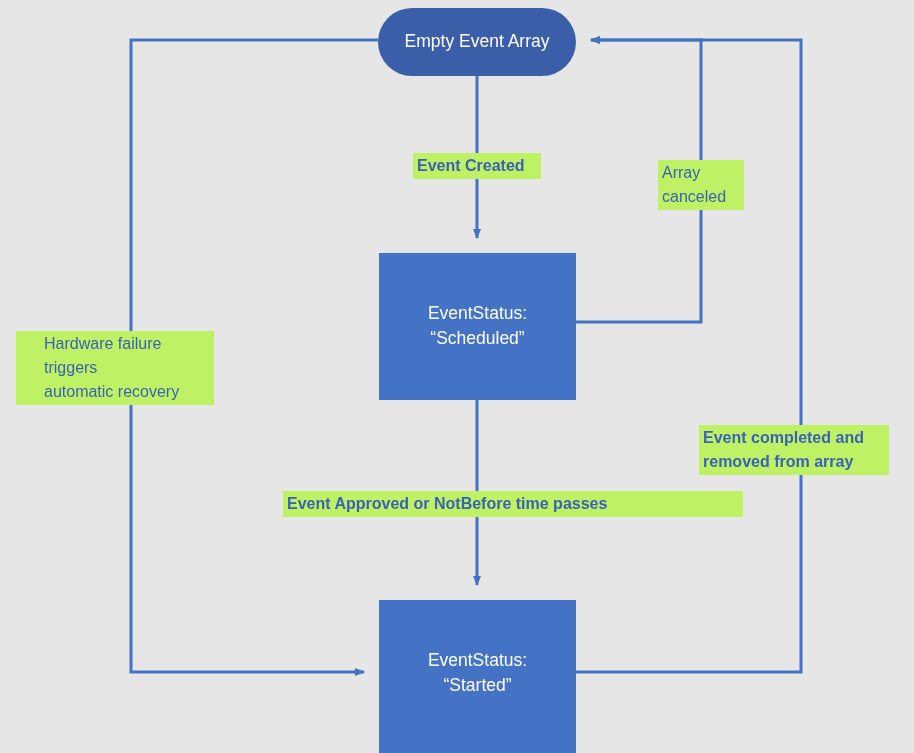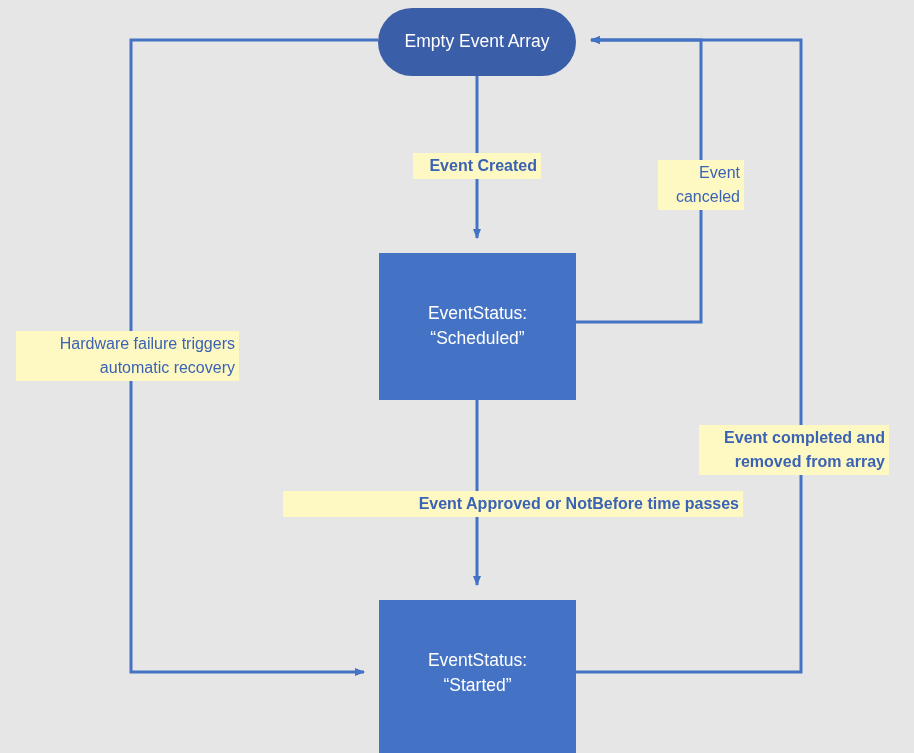--- a/index.html
+++ b/index.html
@@ -32,24 +32,24 @@
     color: #ffffff;
     font-size: 17.5px;
     line-height: 25px;
     text-align: center;
     white-space: pre-line;
     pointer-events: none;
   }
   .edge-label {
     position: absolute;
     color: #3a62b5;
-    background: #fef9c3;
+    background: #bef264;
     font-size: 16px;
     line-height: 24px;
-    text-align: right;
+    text-align: left;
     white-space: pre-line;
     padding: 1px 4px;
     box-sizing: border-box;
   }
   .edge-label.bold {
     font-weight: bold;
   }
 </style>
 </head>
 <body>
@@ -89,24 +89,24 @@
   <div class="node-label" style="left:378px; top:29px; width:198px;">Empty Event Array</div>
 
   <div class="node-label" style="left:379px; top:301px; width:197px;">EventStatus:
 “Scheduled”</div>
 
   <div class="node-label" style="left:379px; top:648px; width:197px;">EventStatus:
 “Started”</div>
 
   <div class="edge-label bold" style="left:413px; top:153px; width:128px;">Event Created</div>
 
-  <div class="edge-label" style="left:658px; top:160px; width:86px;">Event
+  <div class="edge-label" style="left:658px; top:160px; width:86px;">Array
 canceled</div>
 
   <div class="edge-label bold" style="left:283px; top:491px; width:460px;">Event Approved or NotBefore time passes</div>
 
   <div class="edge-label bold" style="left:699px; top:425px; width:190px;">Event completed and
 removed from array</div>
 
-  <div class="edge-label" style="left:16px; top:331px; width:223px;padding-left:28px;">Hardware failure triggers
+  <div class="edge-label" style="left:16px; top:331px; width:198px;padding-left:28px;">Hardware failure triggers
 automatic recovery</div>
 
 </div>
 
 </body></html>

